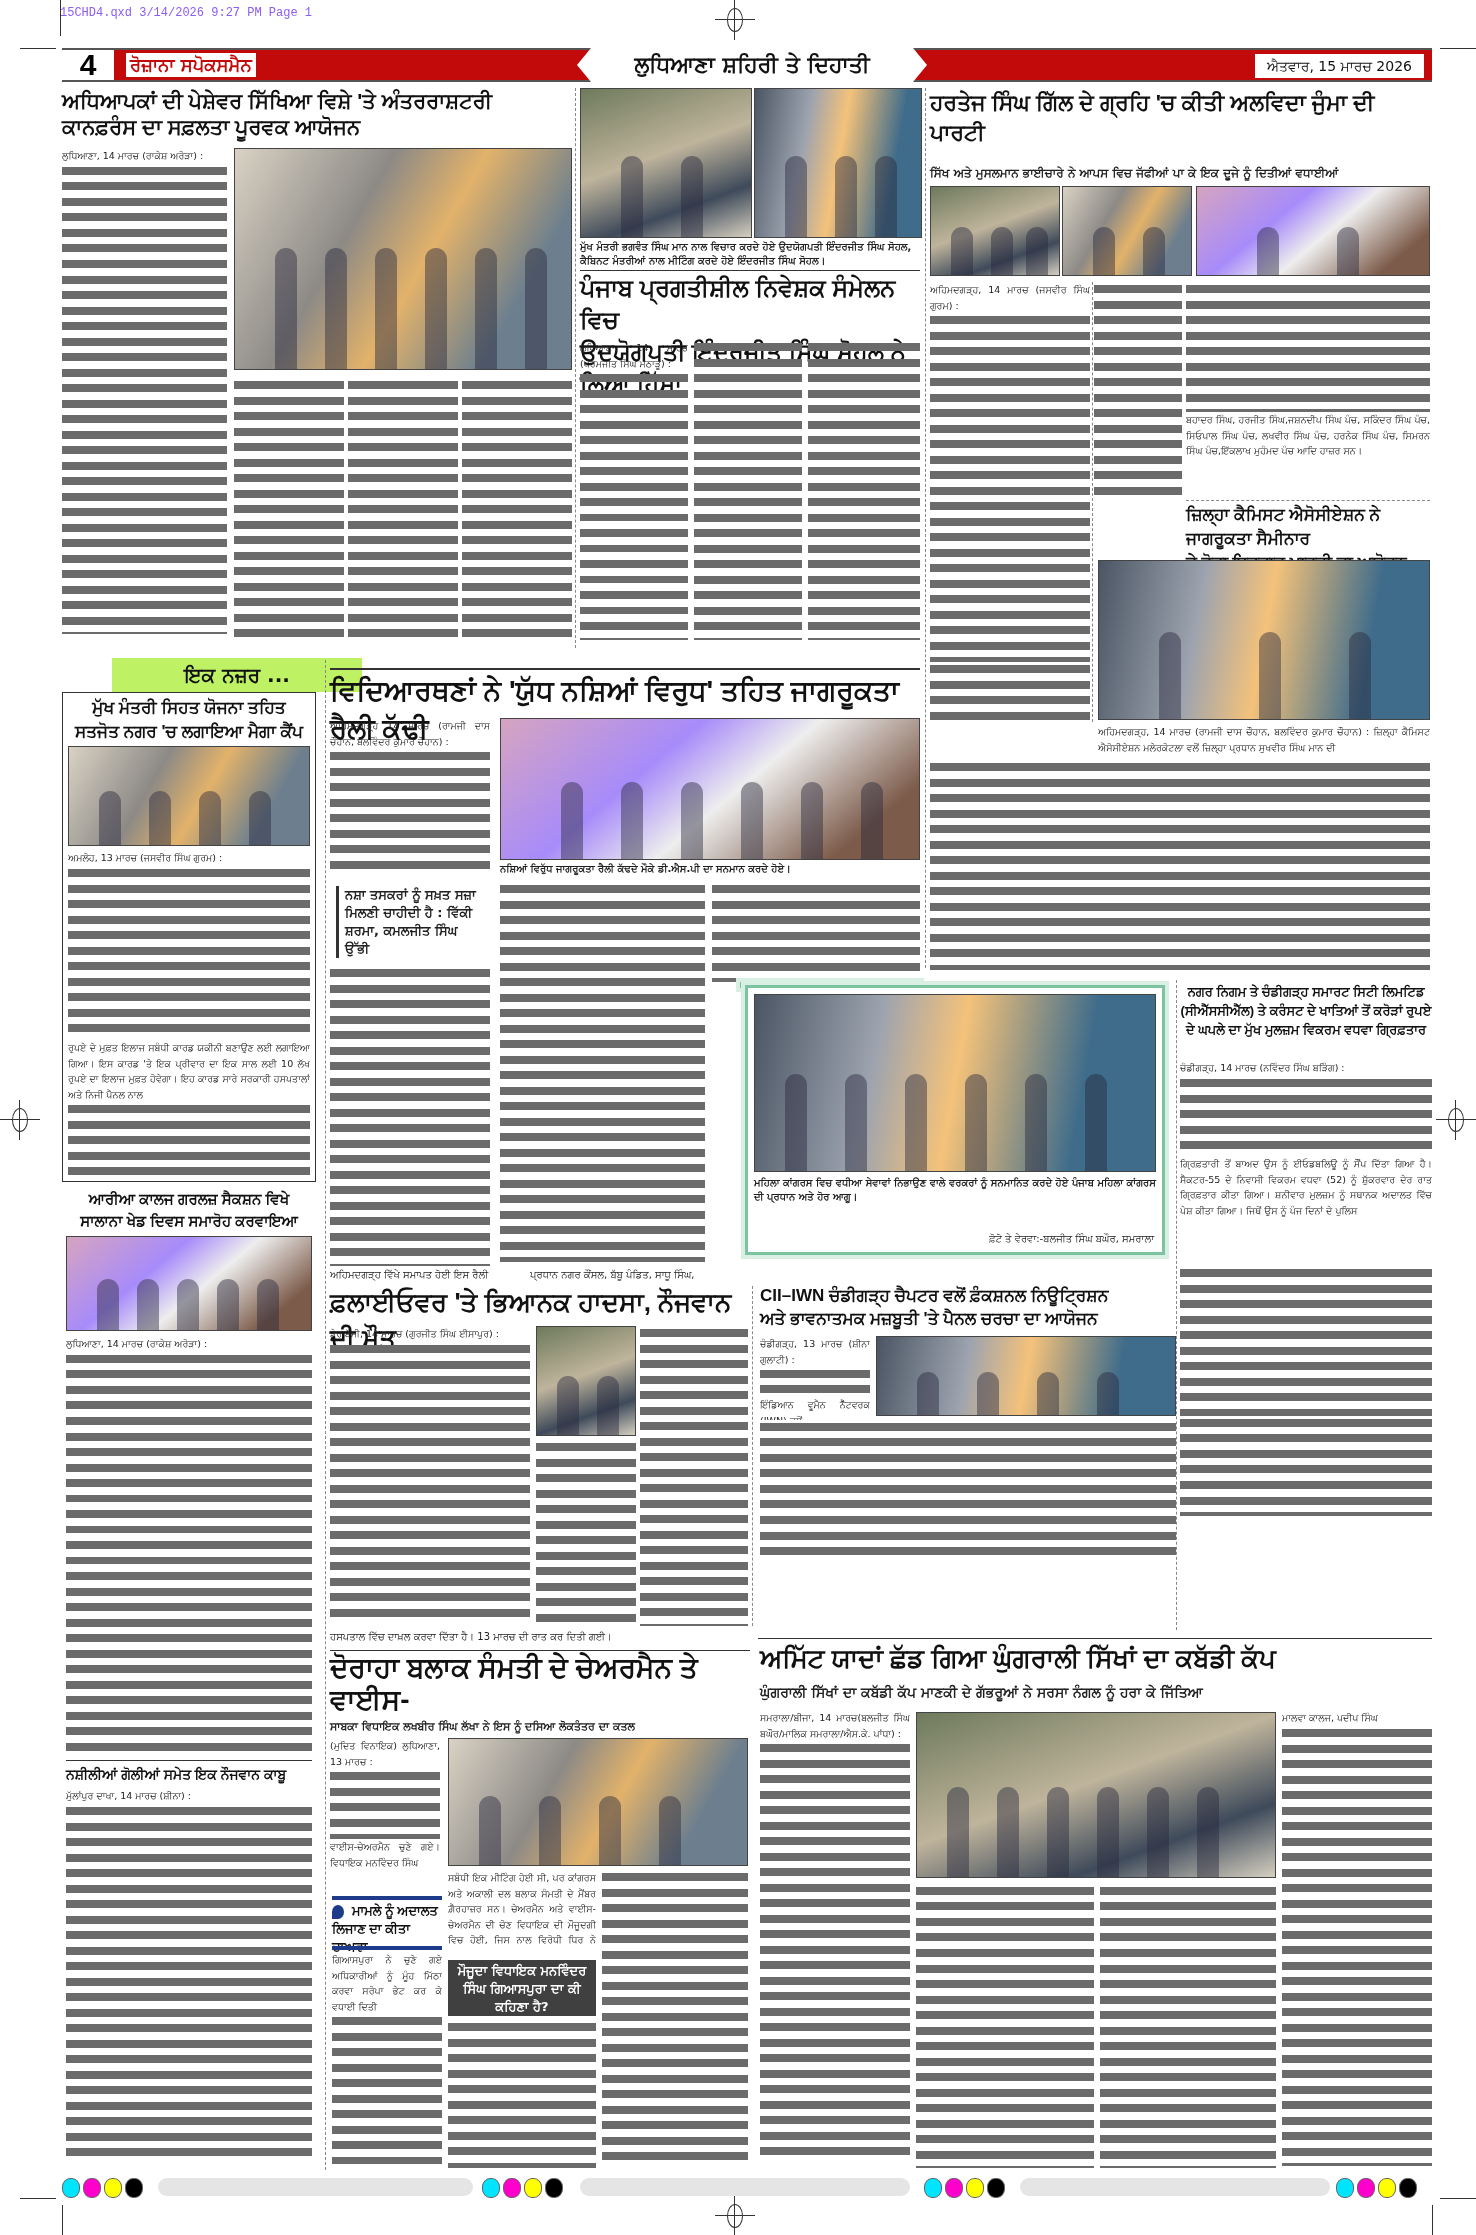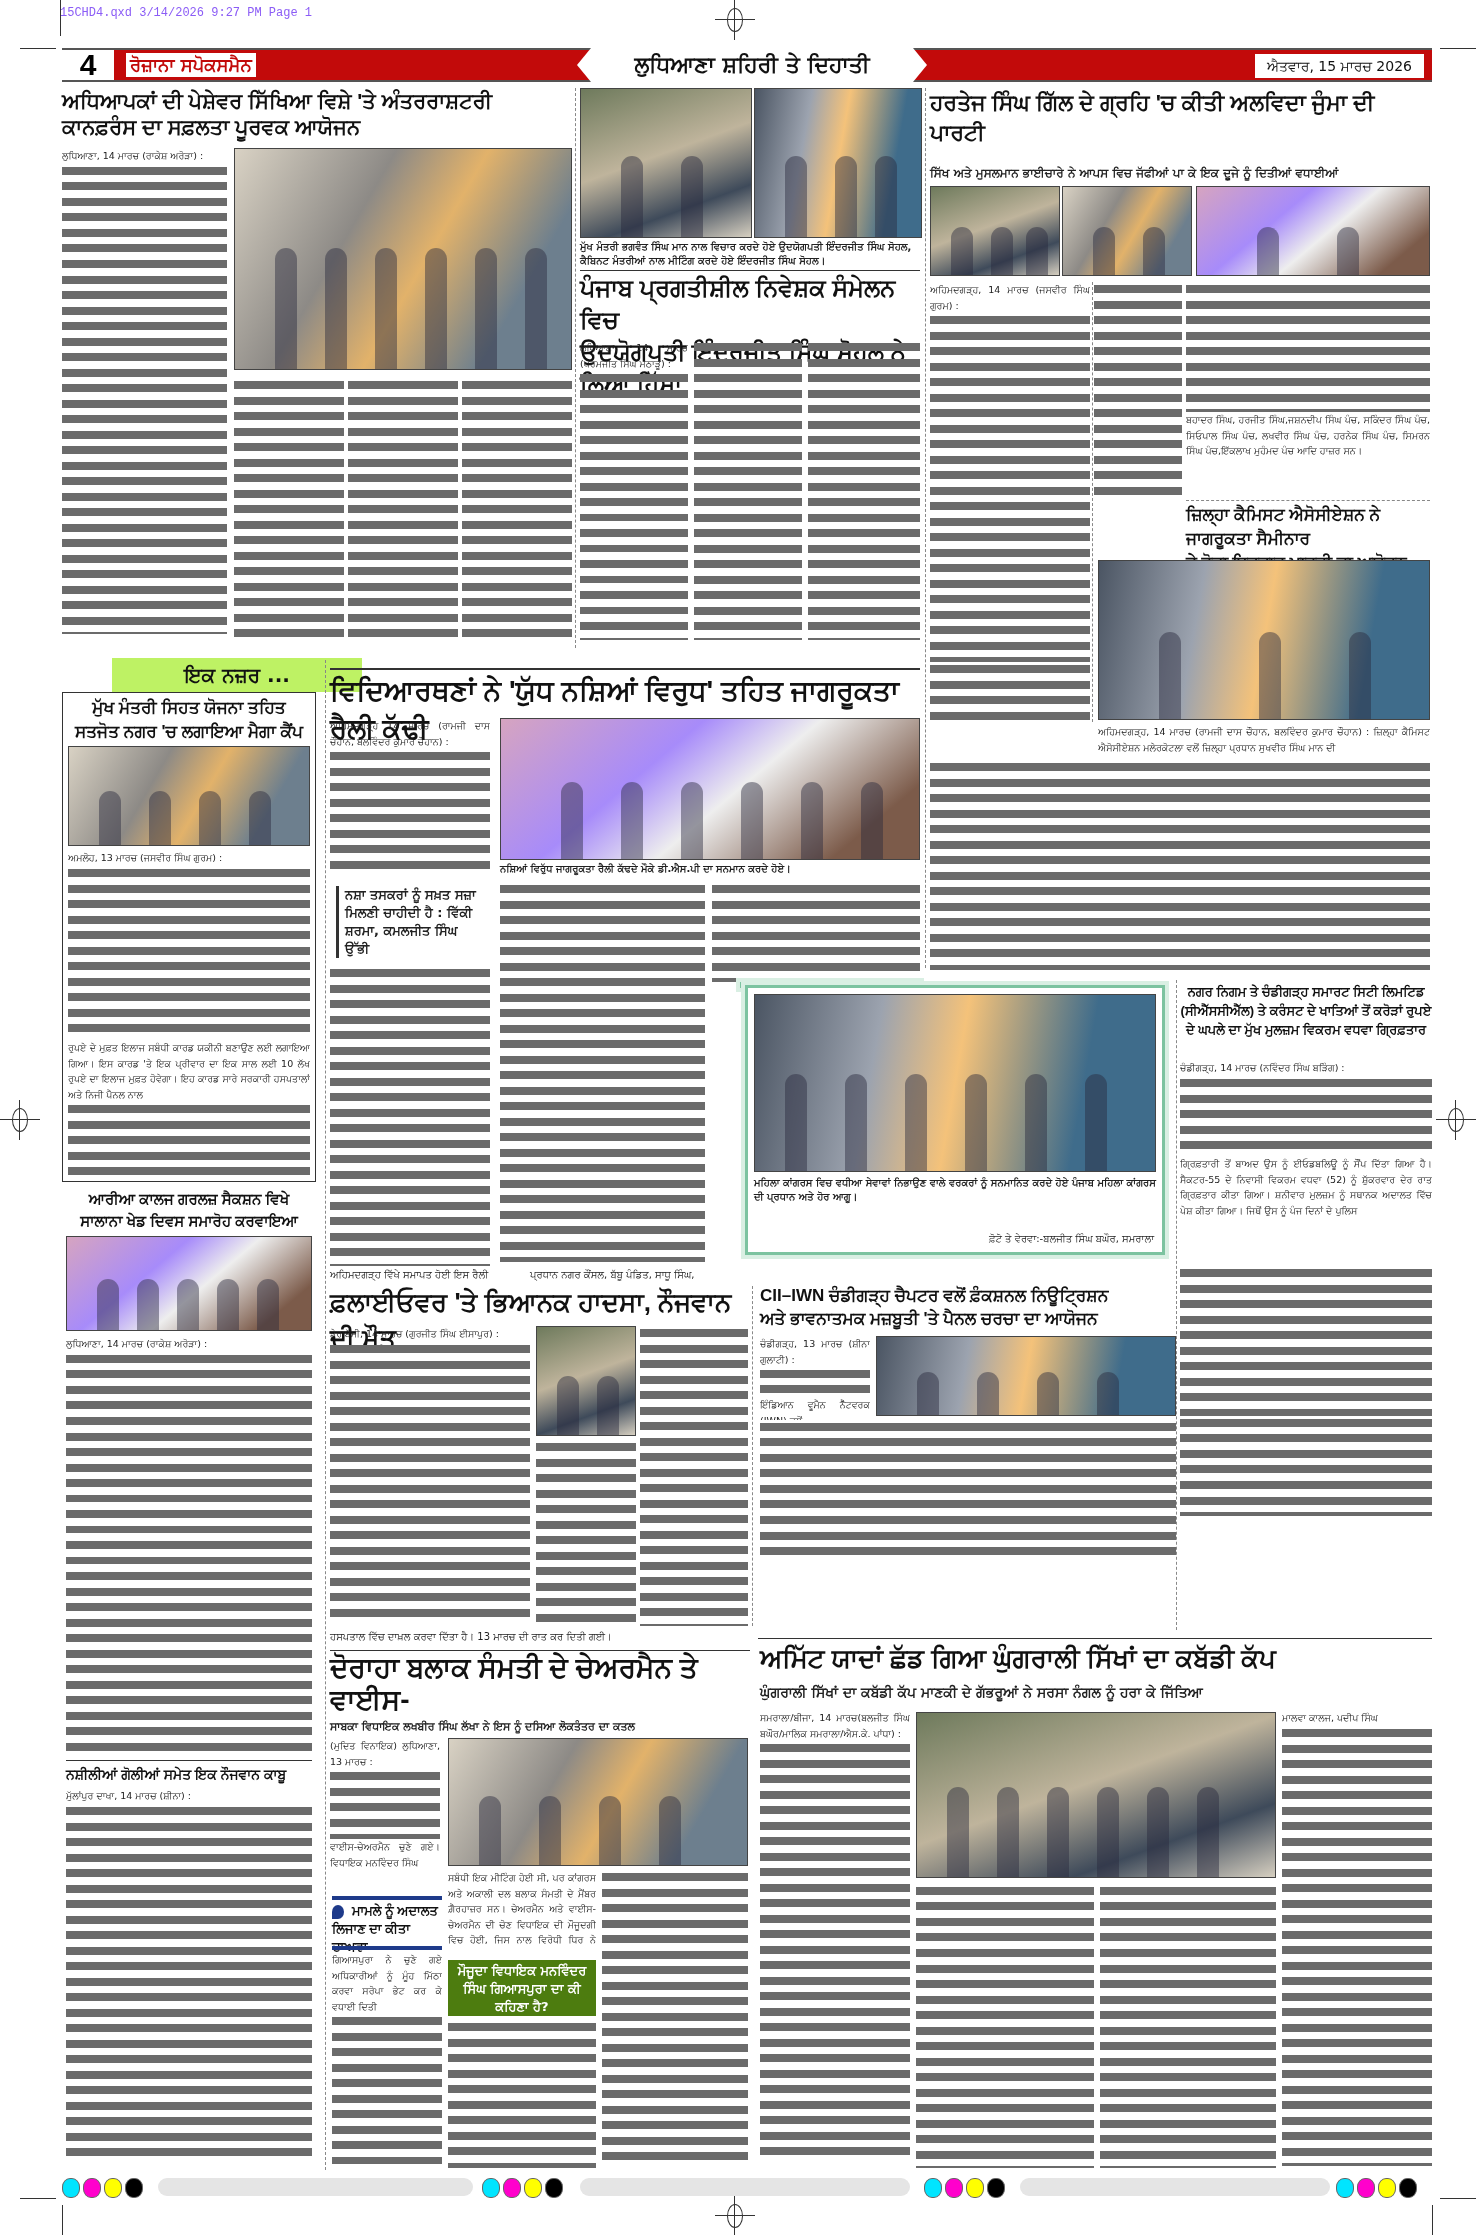--- a/index.html
+++ b/index.html
@@ -32,21 +32,21 @@
   .photo .fig { position: absolute; bottom: 0; width: 22px; height: 55%; border-radius: 11px 11px 0 0; background: rgba(40,40,60,0.45); }
   .caption { position: absolute; font-size: 10px; line-height: 14px; color: #222; font-weight: bold; }
   .rule { position: absolute; background: #333; }
   .vdash { position: absolute; border-left: 1px dashed #888; }
   .hdash { position: absolute; border-top: 1px dashed #888; }
 
   .ik-nazar { position: absolute; left: 64px; top: 658px; width: 250px; height: 34px; background: #bef264; color: #111; font-weight: bold; font-size: 20px; line-height: 34px; text-align: center; margin-left: 48px; }
   .boxed { position: absolute; border: 1px solid #333; }
   .greenbox { position: absolute; border: 3px solid #7cc3a0; box-shadow: 0 0 0 4px #d9efe3; background: #fff; }
   .bluebar { position: absolute; height: 4px; background: #1e3a8a; }
-  .bluebox { position: absolute; background: #4d7c0f; color: #fff; font-weight: bold; text-align: center; }
+  .bluebox { position: absolute; background: #404040; color: #fff; font-weight: bold; text-align: center; }
   .bullet { display: inline-block; width: 12px; height: 14px; background: #1e3a8a; border-radius: 50% 50% 50% 0; margin-right: 8px; vertical-align: middle; }
 
   .colorbar { position: absolute; top: 2178px; height: 20px; display: flex; gap: 3px; }
   .swatch { width: 18px; height: 20px; border: 1px solid #666; border-radius: 45%; }
   .greybar { position: absolute; top: 2178px; height: 18px; background: #e5e5e5; border-radius: 9px; }
 </style>
 </head>
 <body>
 
 <div class="slug">15CHD4.qxd  3/14/2026  9:27 PM  Page 1</div>

